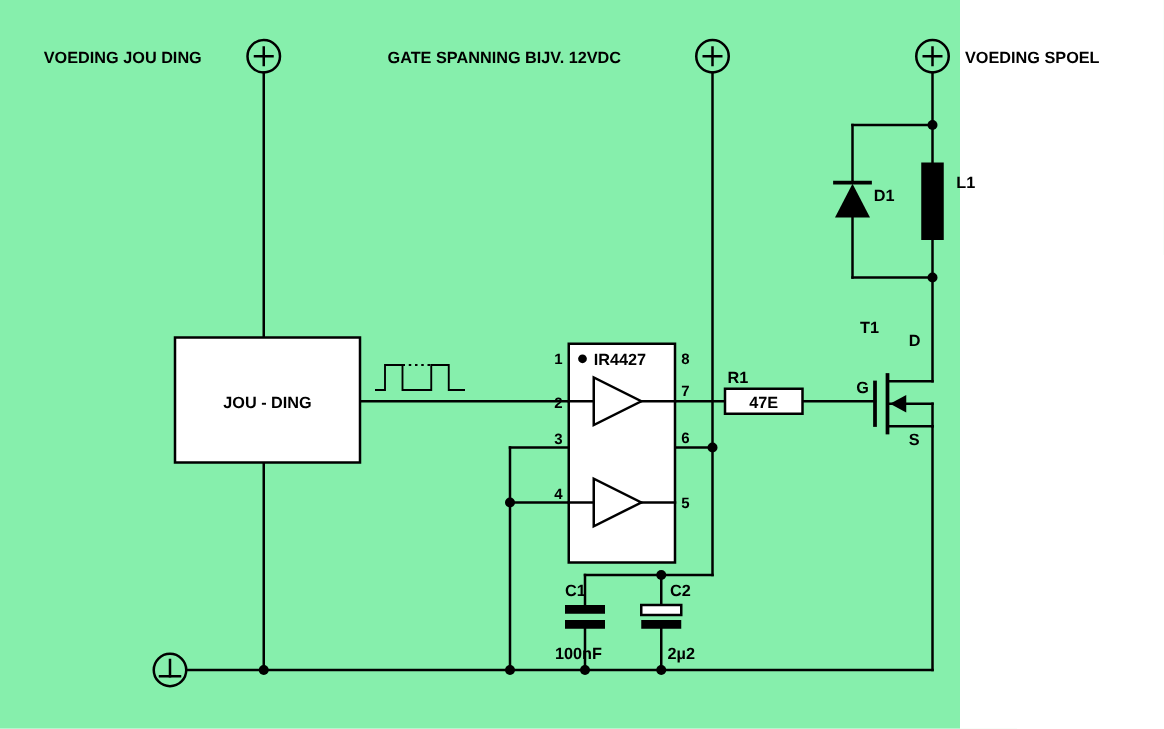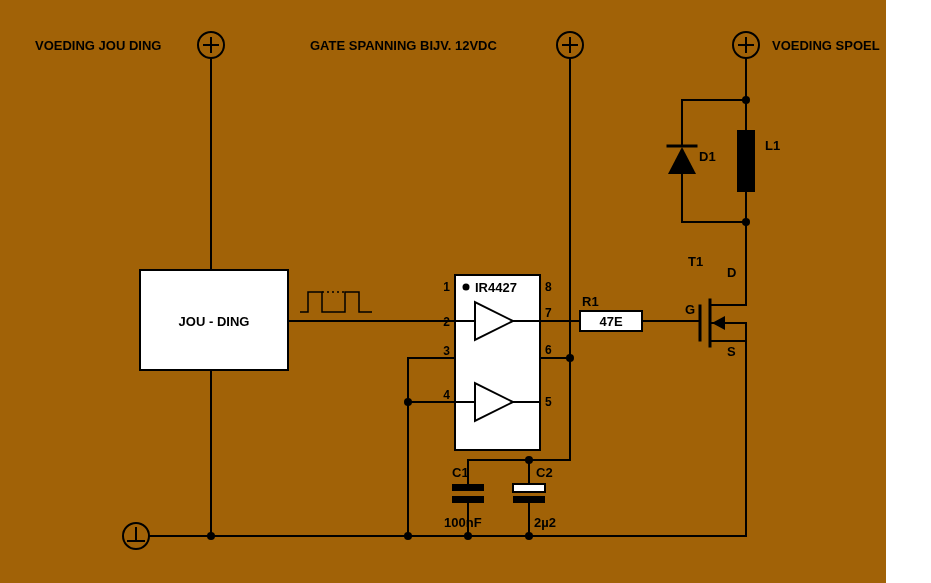--- a/index.html
+++ b/index.html
@@ -1,20 +1,20 @@
 <!DOCTYPE html>
 <html><head>
 <meta charset="utf-8">
 <style>
   html, body { margin: 0; padding: 0; background: #ffffff; }
   .stage {
     position: relative;
-    width: 886px;
+    width: 768px;
     height: 583px;
-    background: #a16207;
+    background: #86efac;
     font-family: "Liberation Sans", sans-serif;
   }
   svg { display: block; }
   .w  { stroke: #000; stroke-width: 2; fill: none; stroke-linecap: square; }
   .w3 { stroke: #000; stroke-width: 3; fill: none; stroke-linecap: square; }
   .thin { stroke: #000; stroke-width: 1.5; fill: none; }
   .dash { stroke: #000; stroke-width: 1.5; fill: none; stroke-dasharray: 2 3; }
   .fillb { fill: #000; stroke: none; }
   .box { fill: #ffffff; stroke: #000; stroke-width: 2; }
   .lbl { font-family: "Liberation Sans", sans-serif; font-weight: bold; font-size: 13px; fill: #000; }

